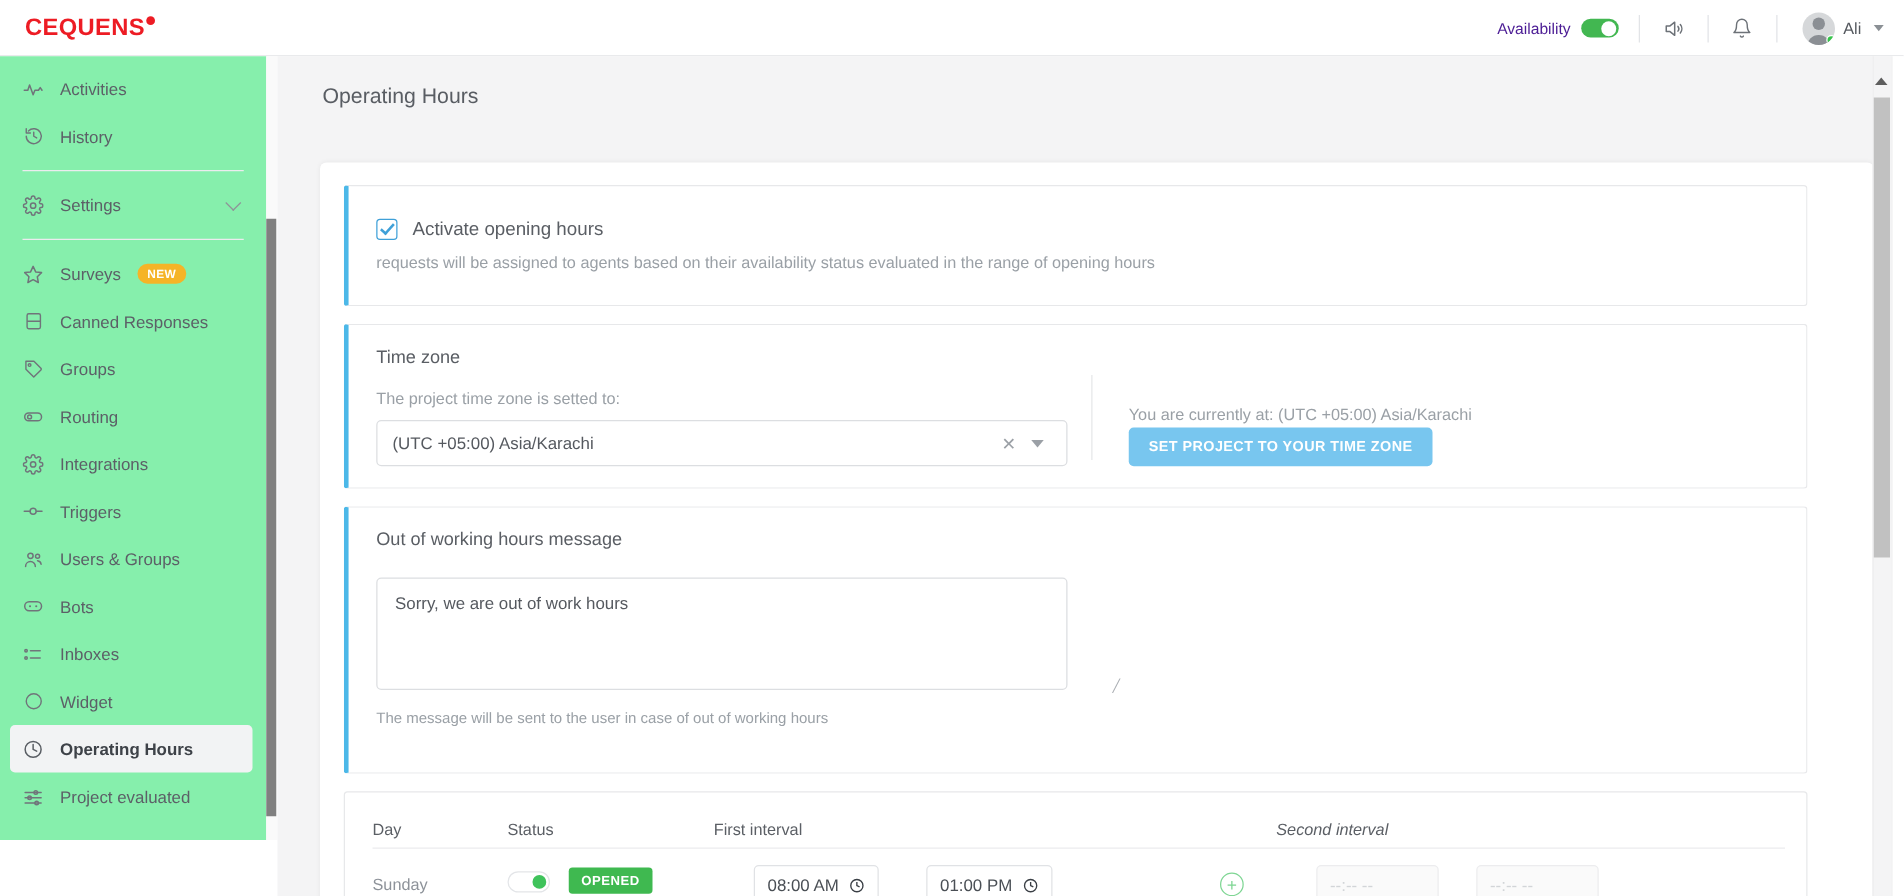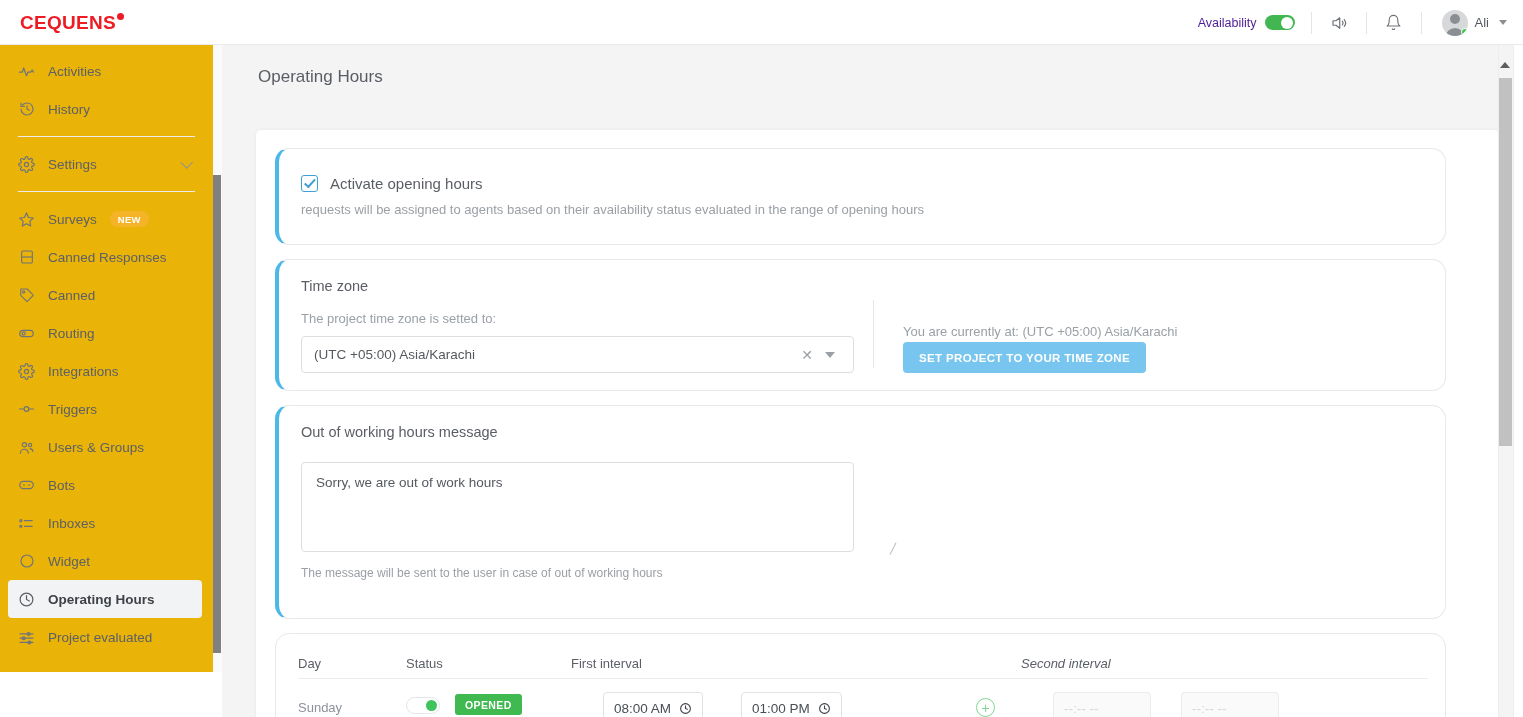--- a/index.html
+++ b/index.html
@@ -66,21 +66,21 @@
   }
   .user-name { font-size: 13px; color: #55595f; }
   .caret-down {
     width: 0; height: 0; border-left: 4px solid transparent; border-right: 4px solid transparent;
     border-top: 5px solid #8b9095; margin-left: 3px;
   }
 
   
   .sidebar {
     position: absolute; left: 0; top: 45px; width: 213px; height: 627px;
-    background: #eab308; overflow: hidden;
+    background: #86efac; overflow: hidden;
   }
   .nav-item {
     display: flex; align-items: center; height: 38px; padding-left: 18px;
     font-size: 13.5px; color: #5c6067; gap: 13px; position: relative;
   }
   .nav-item.active {
     background: #f2f3f4; border-radius: 4px; margin: 0 11px 0 8px;
     padding-left: 10px; color: #3e4248; font-weight: 600;
   }
   .nav-item .ico { width: 17px; height: 17px; flex: 0 0 17px; display: flex; align-items: center; justify-content: center; color: #70747a; }
@@ -112,21 +112,21 @@
     position: absolute; left: 36px; top: 22px;
     font-size: 17px; color: #595d63; font-weight: 400;
   }
   .card {
     position: absolute; left: 34px; top: 85px; width: 1243px; height: 640px;
     background: #ffffff; border-radius: 5px; box-shadow: 0 0 4px rgba(0,0,0,0.06);
   }
   .panel {
     position: absolute; left: 19px; width: 1171px;
     background: #ffffff; border: 1px solid #e7e8ea; border-left: 4px solid #4cb8e8;
-    border-radius: 14px;
+    border-radius: 3px;
   }
   .panel-title { font-size: 14.5px; color: #5a5e64; }
   .panel-sub { font-size: 13px; color: #9aa0a6; }
 
   
   .cbox {
     width: 17px; height: 17px; border: 1.6px solid #3fa0d8; border-radius: 3px;
     display: inline-flex; align-items: center; justify-content: center;
     position: relative; flex: 0 0 17px;
   }
@@ -314,21 +314,21 @@
       <span>Canned Responses</span>
     </div>
 
     <div class="nav-item">
       <span class="ico">
         <svg width="16" height="16" viewBox="0 0 24 24" fill="none" stroke="#70747a" stroke-width="1.7" stroke-linejoin="round">
             <path d="M20.6 13.4 12 22 2.6 12.6V3h9.6l8.4 8.4a1.4 1.4 0 0 1 0 2z"></path>
             <circle cx="7" cy="7.5" r="1.6"></circle>
           </svg>
       </span>
-      <span>Canned</span>
+      <span>Groups</span>
     </div>
 
     <div class="nav-item">
       <span class="ico">
         <svg width="17" height="17" viewBox="0 0 24 24" fill="none" stroke="#70747a" stroke-width="1.7">
             <rect x="2.5" y="7.5" width="19" height="9" rx="4.5"></rect>
             <circle cx="8" cy="12" r="2.2"></circle>
           </svg>
       </span>
       <span>Routing</span>

